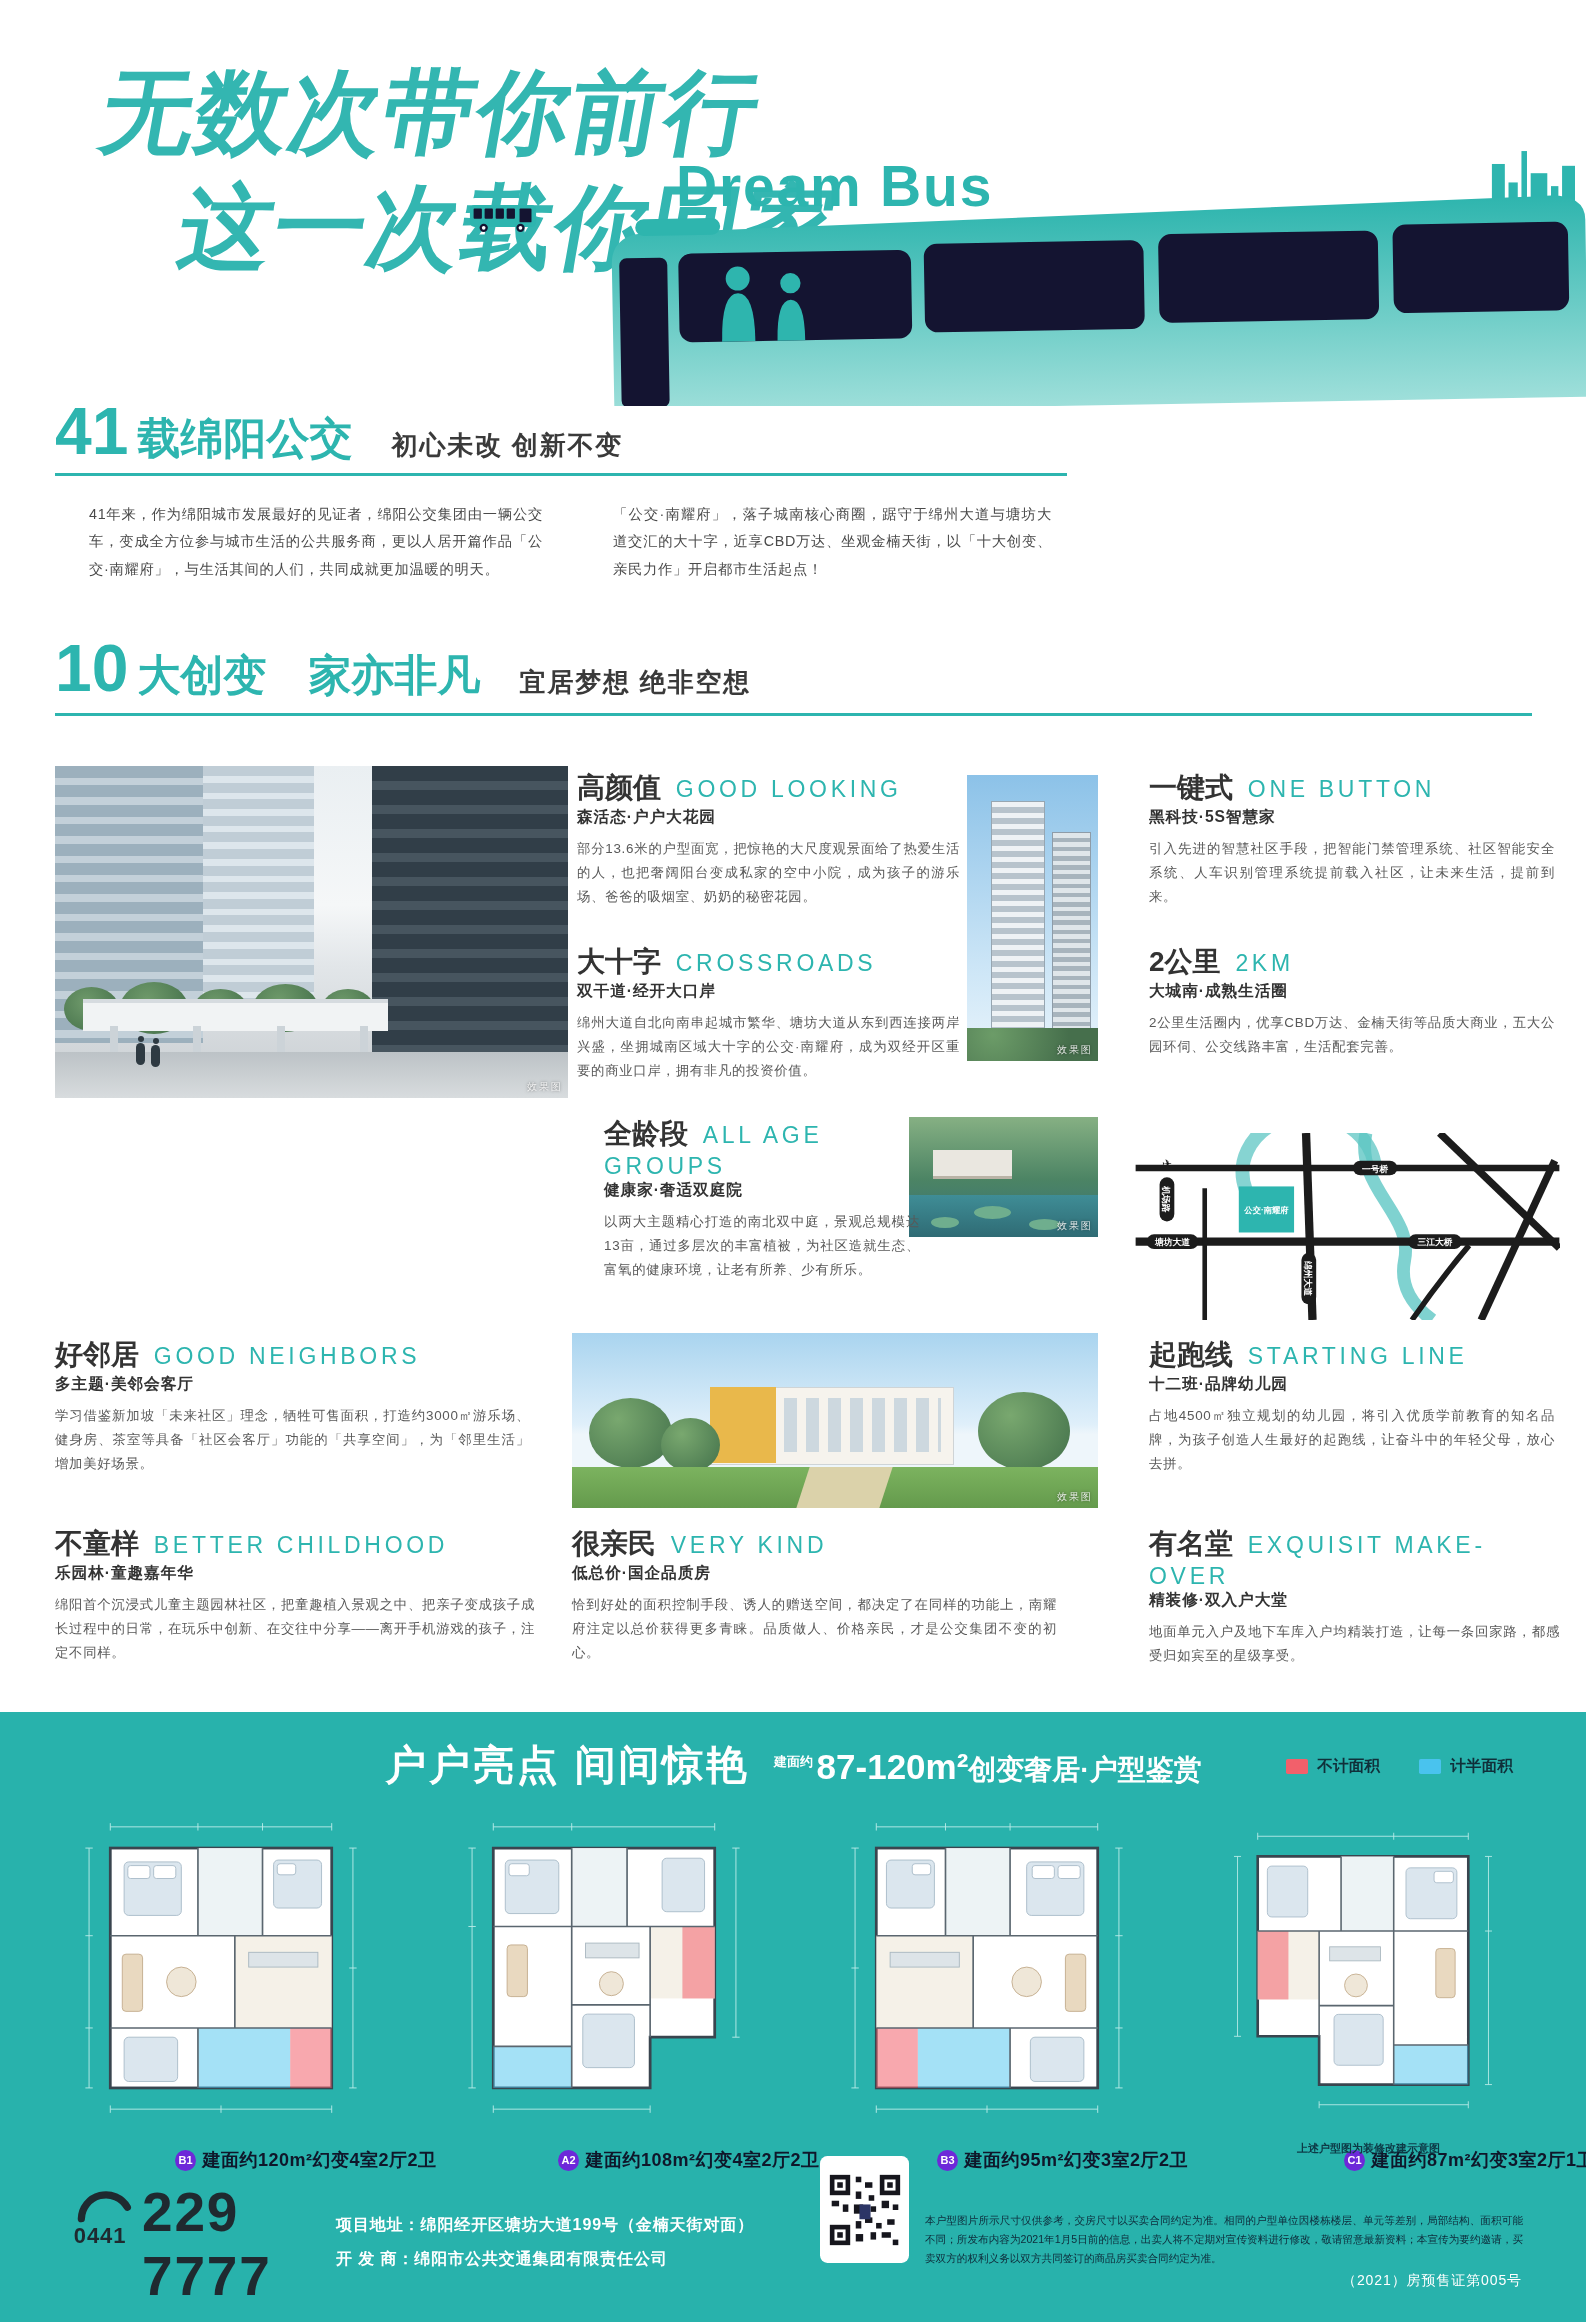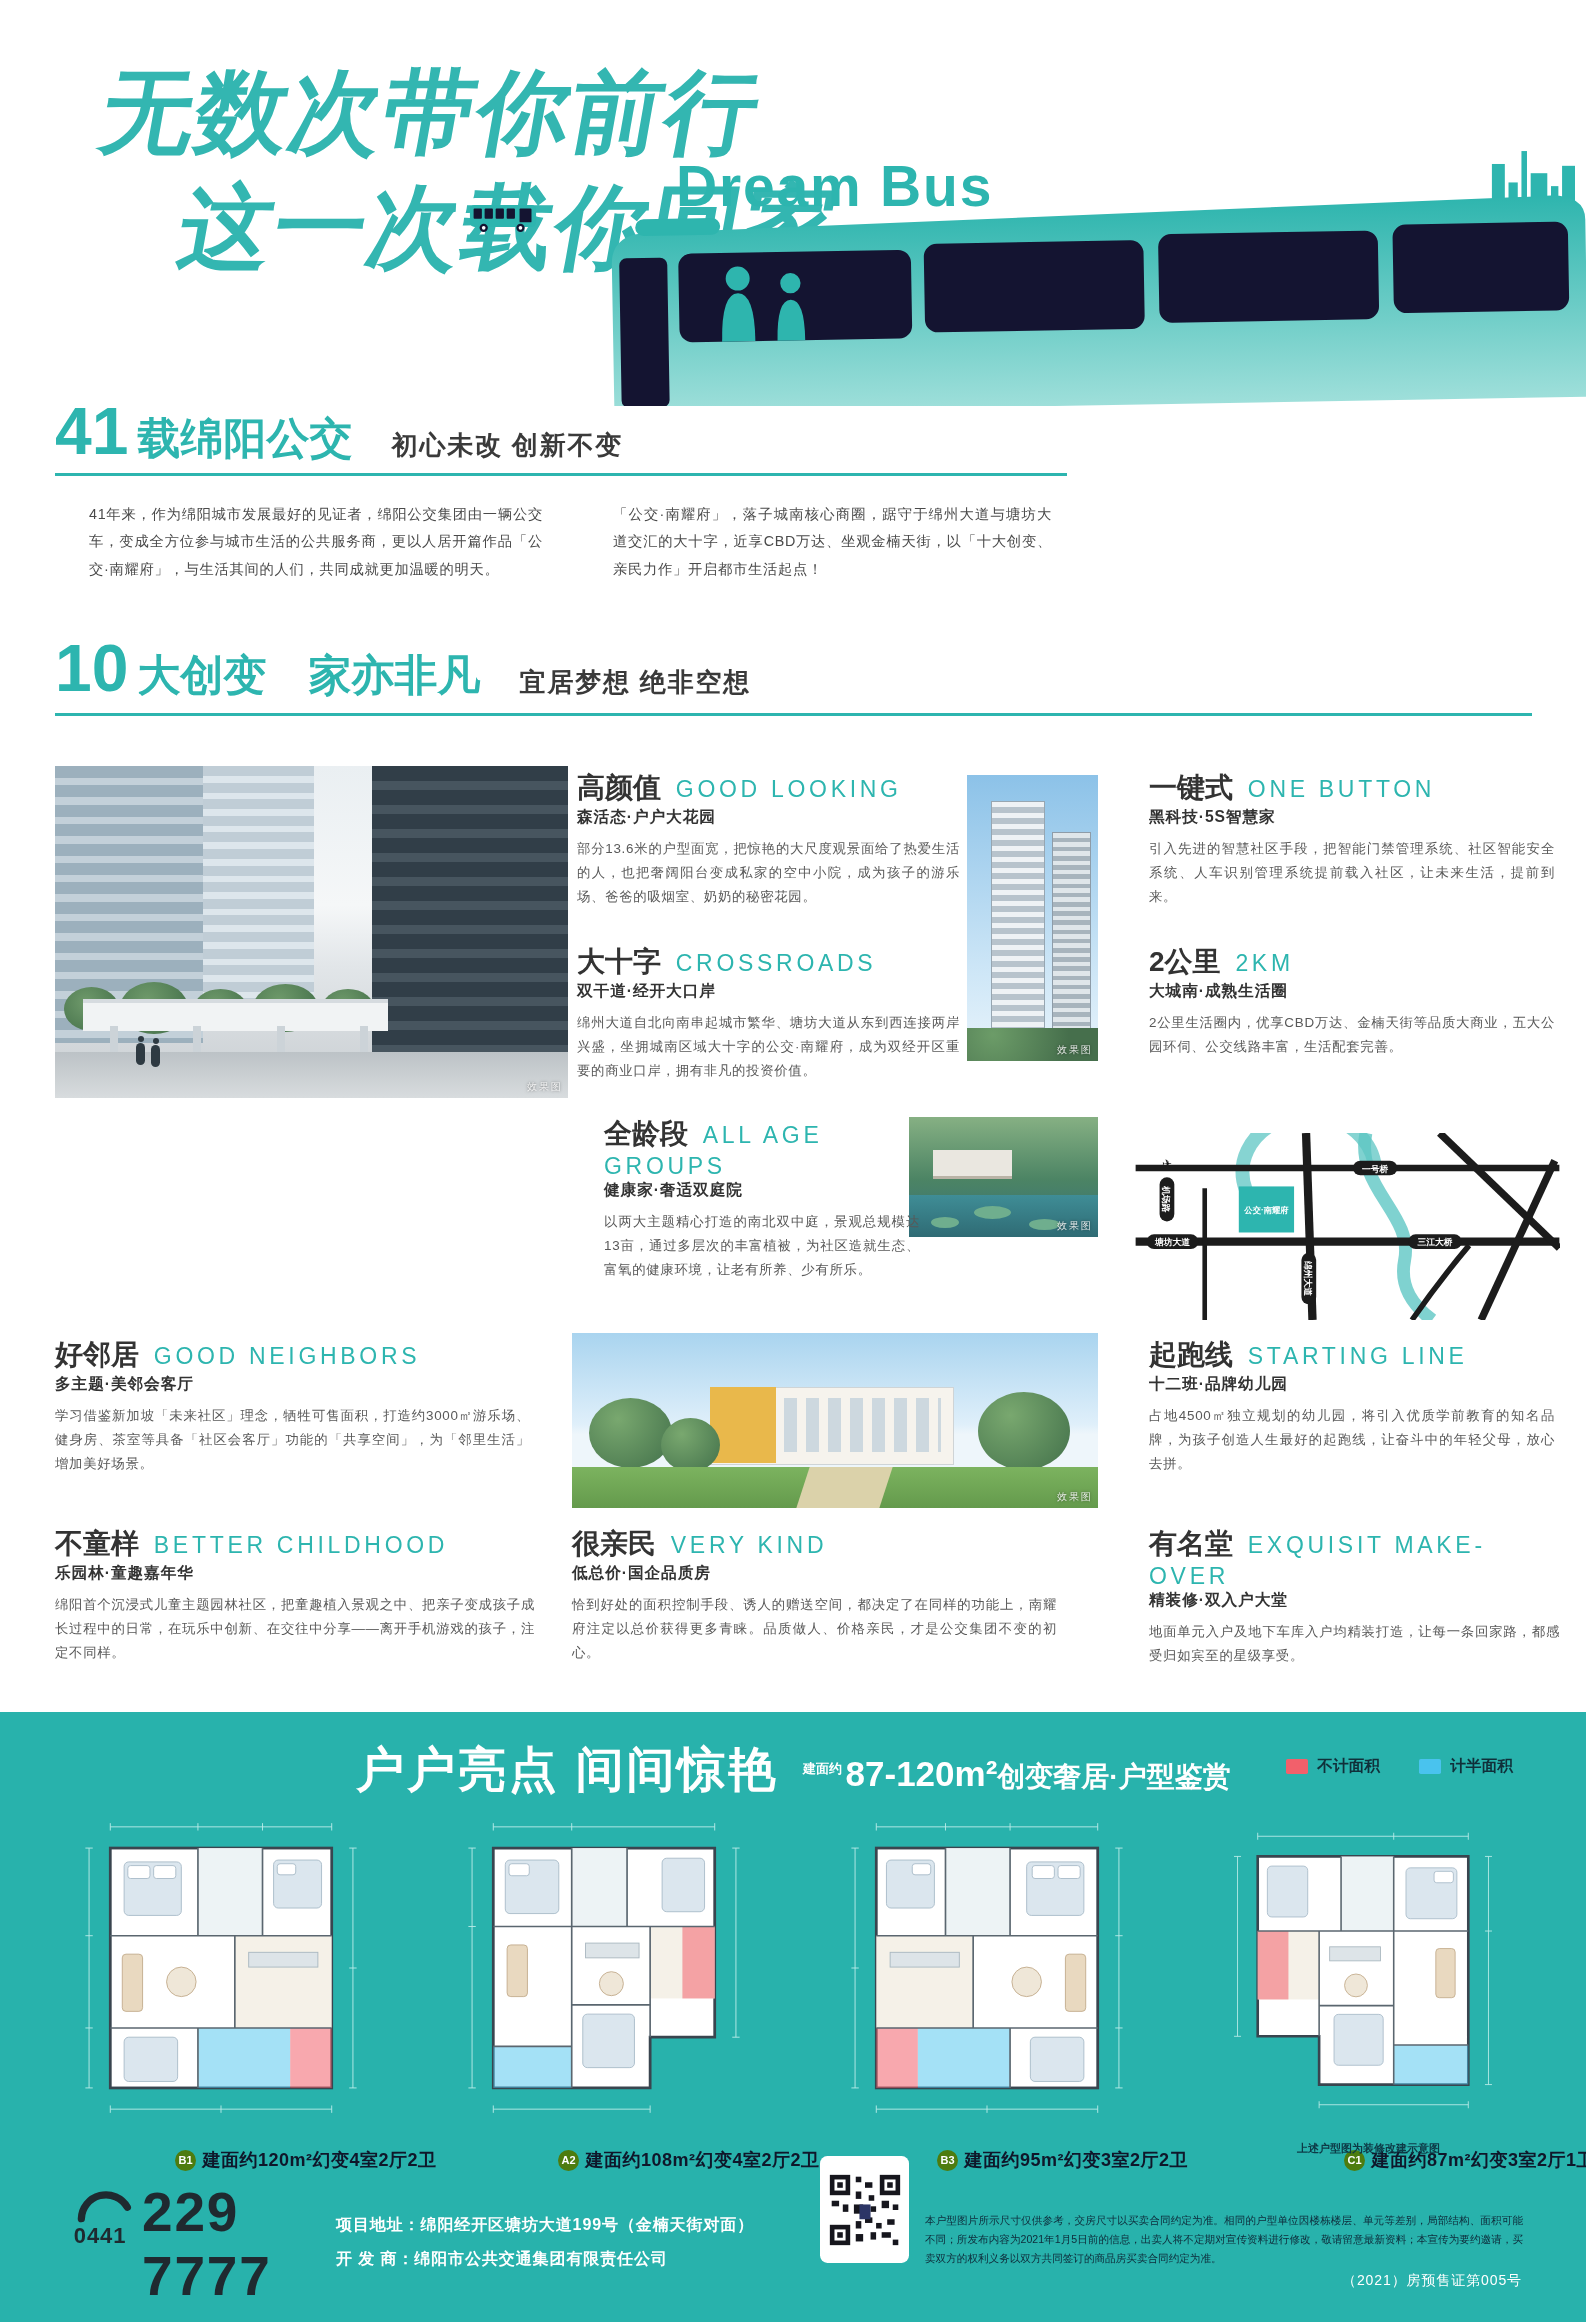--- a/index.html
+++ b/index.html
@@ -70,34 +70,34 @@
   .kg-yellow{position:absolute;left:138px;top:54px;width:66px;height:76px;background:#e9b84b;}
   .kg-win{position:absolute;left:212px;top:65px;width:157px;height:54px;
           background:repeating-linear-gradient(90deg,#cdd8df 0 13px,#f6f3ed 13px 22px);}
   .kg-lawn{position:absolute;left:0;bottom:0;width:100%;height:41px;background:linear-gradient(180deg,#7cb35f,#649a4c);}
   .kg-path{position:absolute;left:231px;bottom:0;width:83px;height:41px;background:#dbd2aa;transform:skewX(-18deg);}
   .kg-tree{position:absolute;border-radius:50%;background:radial-gradient(circle at 35% 30%,#79a86f,#42704a);}
 
   
   .bottom{position:absolute;left:0;top:1712px;width:1587px;height:610px;background:#28b2ac;}
   .plans-title{position:absolute;left:0;top:26px;width:1587px;text-align:center;color:#fff;white-space:nowrap;}
-  .pt-main{font-size:48px;font-weight:800;letter-spacing:2.8px;}
+  .pt-main{font-size:41px;font-weight:800;letter-spacing:2.8px;}
   .pt-prefix{font-size:13px;font-weight:700;margin-left:24px;vertical-align:13px;}
   .pt-range{font-size:35px;font-weight:800;margin-left:3.7px;}
   .pt-suffix{font-size:28px;font-weight:700;}
   .legend{position:absolute;left:1286px;top:44px;display:flex;gap:39px;}
   .leg-item{display:flex;align-items:center;gap:9.2px;}
   .leg-sw{width:22px;height:15.7px;border-radius:1.8px;}
   .leg-lb{font-size:15.7px;font-weight:700;color:#10303a;}
 
   .plan-slot{position:absolute;top:1811px;width:286px;height:314px;}
   .plan-slot svg{width:100%;height:100%;}
   .plan-slot.mirror svg{transform:scaleX(-1);}
   .plan-label{position:absolute;top:2148px;display:flex;align-items:center;gap:6.5px;white-space:nowrap;}
-  .pl-badge{width:21px;height:21px;border-radius:50%;background:#4d7c0f;color:#fff;font-size:11px;
+  .pl-badge{width:21px;height:21px;border-radius:50%;background:#6d28d9;color:#fff;font-size:11px;
             font-weight:800;display:flex;align-items:center;justify-content:center;}
   .pl-text{font-size:18px;font-weight:700;color:#0f172a;letter-spacing:0.5px;}
   .plans-note{position:absolute;left:1297px;top:2141px;width:231px;text-align:left;
               font-size:11px;color:#0d3a46;font-weight:700;}
 
   
   .phone{position:absolute;left:72px;top:2184px;width:305px;height:83px;color:#1f2a30;}
   .ph-arc{position:absolute;left:0;top:1.8px;width:59px;height:31px;transform:rotate(-14deg);}
   .ph-area{position:absolute;left:1.8px;top:39px;font-size:22px;font-weight:700;letter-spacing:0.9px;}
   .ph-num{position:absolute;left:70px;top:-3.7px;font-size:55px;font-weight:800;letter-spacing:1.8px;}

